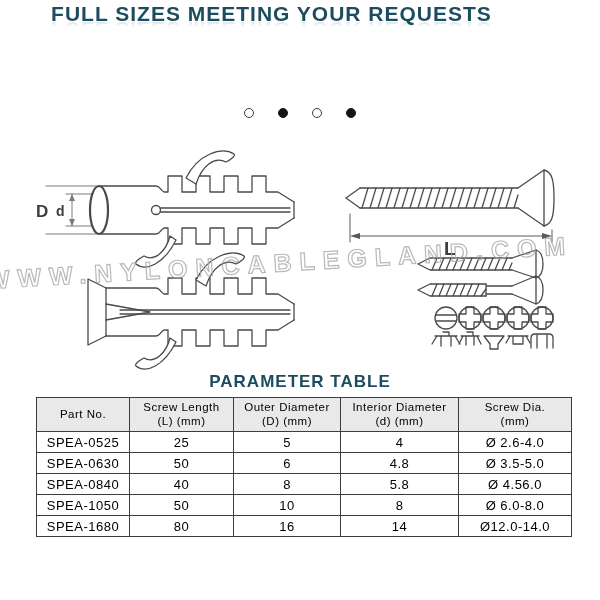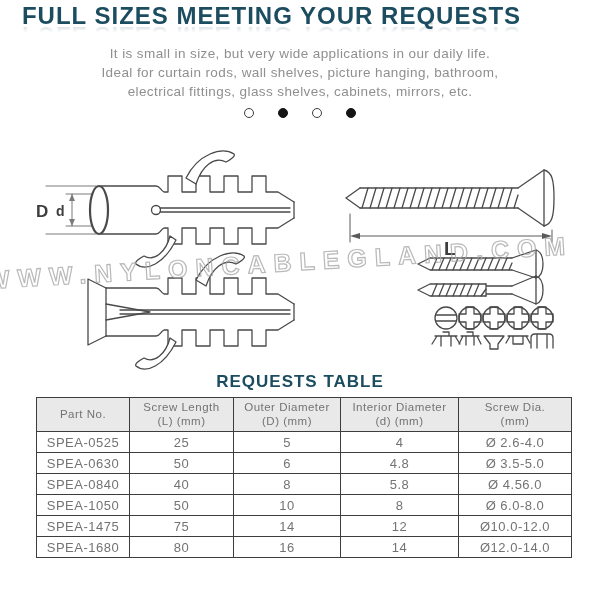--- a/index.html
+++ b/index.html
@@ -4,21 +4,21 @@
 <style>
   html,body { margin:0; padding:0; background:#fff; }
   #page {
     position:relative; width:600px; height:600px; overflow:hidden;
     background:#fff; font-family:"Liberation Sans", sans-serif;
   }
 
   
   #title {
     position:absolute; top:2px; left:0; width:543px; margin:0;
-    text-align:center; font-size:24px; font-weight:bold; letter-spacing:1px;
+    text-align:center; font-size:21px; font-weight:bold; letter-spacing:1px;
     color:#1b4c5f;
     -webkit-box-reflect: below -9px linear-gradient(transparent 58%, rgba(0,0,0,0.30));
   }
 
   
   #description {
     position:absolute; top:44px; left:0; width:600px;
     text-align:center; color:#8f8f8f; font-size:13.5px; line-height:19px;
     letter-spacing:0.4px;
   }
@@ -53,21 +53,21 @@
 
   
   #table-title {
     position:absolute; top:372px; left:0; width:600px; margin:0;
     text-align:center; font-size:17px; font-weight:bold; letter-spacing:1px;
     color:#1b4c5f;
   }
   #spec-table {
     position:absolute; top:397px; left:36px; width:530px;
     border-collapse:collapse; table-layout:fixed;
-    font-size:13px; color:#737373;border-radius:8px;
+    font-size:13px; color:#000000;border-radius:8px;
   }
   #spec-table th, #spec-table td {
     border:1.6px solid #3d3d3d; text-align:center; vertical-align:middle;
     padding:0; letter-spacing:0.5px;
   }
   #spec-table th {
     background:#e9e9e9; font-weight:normal; font-size:11.5px; line-height:13.5px;
     height:33px;
   }
   #spec-table td { height:20px; background:#fff; }
@@ -75,25 +75,20 @@
   .col-part { width:92px; } .col-len { width:103px; } .col-od { width:106px; }
   .col-id { width:117px;margin-top:40px; } .col-sd { width:112px; }
 </style>
 </head>
 <body>
 
 <div id="page">
 
   <h1 id="title">FULL SIZES MEETING YOUR REQUESTS</h1>
 
-  <div id="description">
-    <div>It is small in size, but very wide applications in our daily life.</div>
-    <div>Ideal for curtain rods, wall shelves, picture hanging, bathroom,</div>
-    <div>electrical fittings, glass shelves, cabinets, mirrors, etc.</div>
-  </div>
 
   <div id="dots">
     <span class="dot" data-state="inactive"></span>
     <span class="dot" data-state="active"></span>
     <span class="dot" data-state="inactive"></span>
     <span class="dot" data-state="active"></span>
   </div>
 
   <svg id="drawing" width="600" height="235" viewBox="0 0 600 235" fill="none" stroke="#4a4a4a" stroke-width="1.3" stroke-linejoin="round" stroke-linecap="round">
 
@@ -183,21 +178,21 @@
       <path d="M461,196 H479 M463,196 L459,204 M477,196 L481,204 M466,196 V205 M474,196 V205 M467,192 h6 v4"></path>
       <path d="M484,196 H504 L498,204 V209 H490 V204 Z"></path>
       <path d="M508,196 H528 M510,196 L506,203 M526,196 L530,203 M513,196 V204 H523 V196"></path>
       <path d="M531,208 V198 Q531,194 535,194 H549 Q553,194 553,198 V208 M537,194 V208 M547,194 V208"></path>
     </g>
   </svg>
 
   <div id="wm1" class="watermark">WWW.NYLONCABLEGLAND.COM</div>
   <div id="wm2" class="watermark">WWW.NYLONCABLEGLAND.COM</div>
 
-  <h2 id="table-title">REQUESTS TABLE</h2>
+  <h2 id="table-title">PARAMETER TABLE</h2>
 
   <table id="spec-table">
     <thead>
       <tr>
         <th class="col-part">
           <span class="th-line">Part No.</span>
           <span class="th-line"></span>
         </th>
         <th class="col-len">
           <span class="th-line">Screw Length</span>
@@ -240,27 +235,20 @@
         <td>Ø 4.56.0</td>
       </tr>
       <tr>
         <td>SPEA-1050</td>
         <td>50</td>
         <td>10</td>
         <td>8</td>
         <td>Ø 6.0-8.0</td>
       </tr>
       <tr>
-        <td>SPEA-1475</td>
-        <td>75</td>
-        <td>14</td>
-        <td>12</td>
-        <td>Ø10.0-12.0</td>
-      </tr>
-      <tr>
         <td>SPEA-1680</td>
         <td>80</td>
         <td>16</td>
         <td>14</td>
         <td>Ø12.0-14.0</td>
       </tr>
     </tbody>
   </table>
 
 </div>

